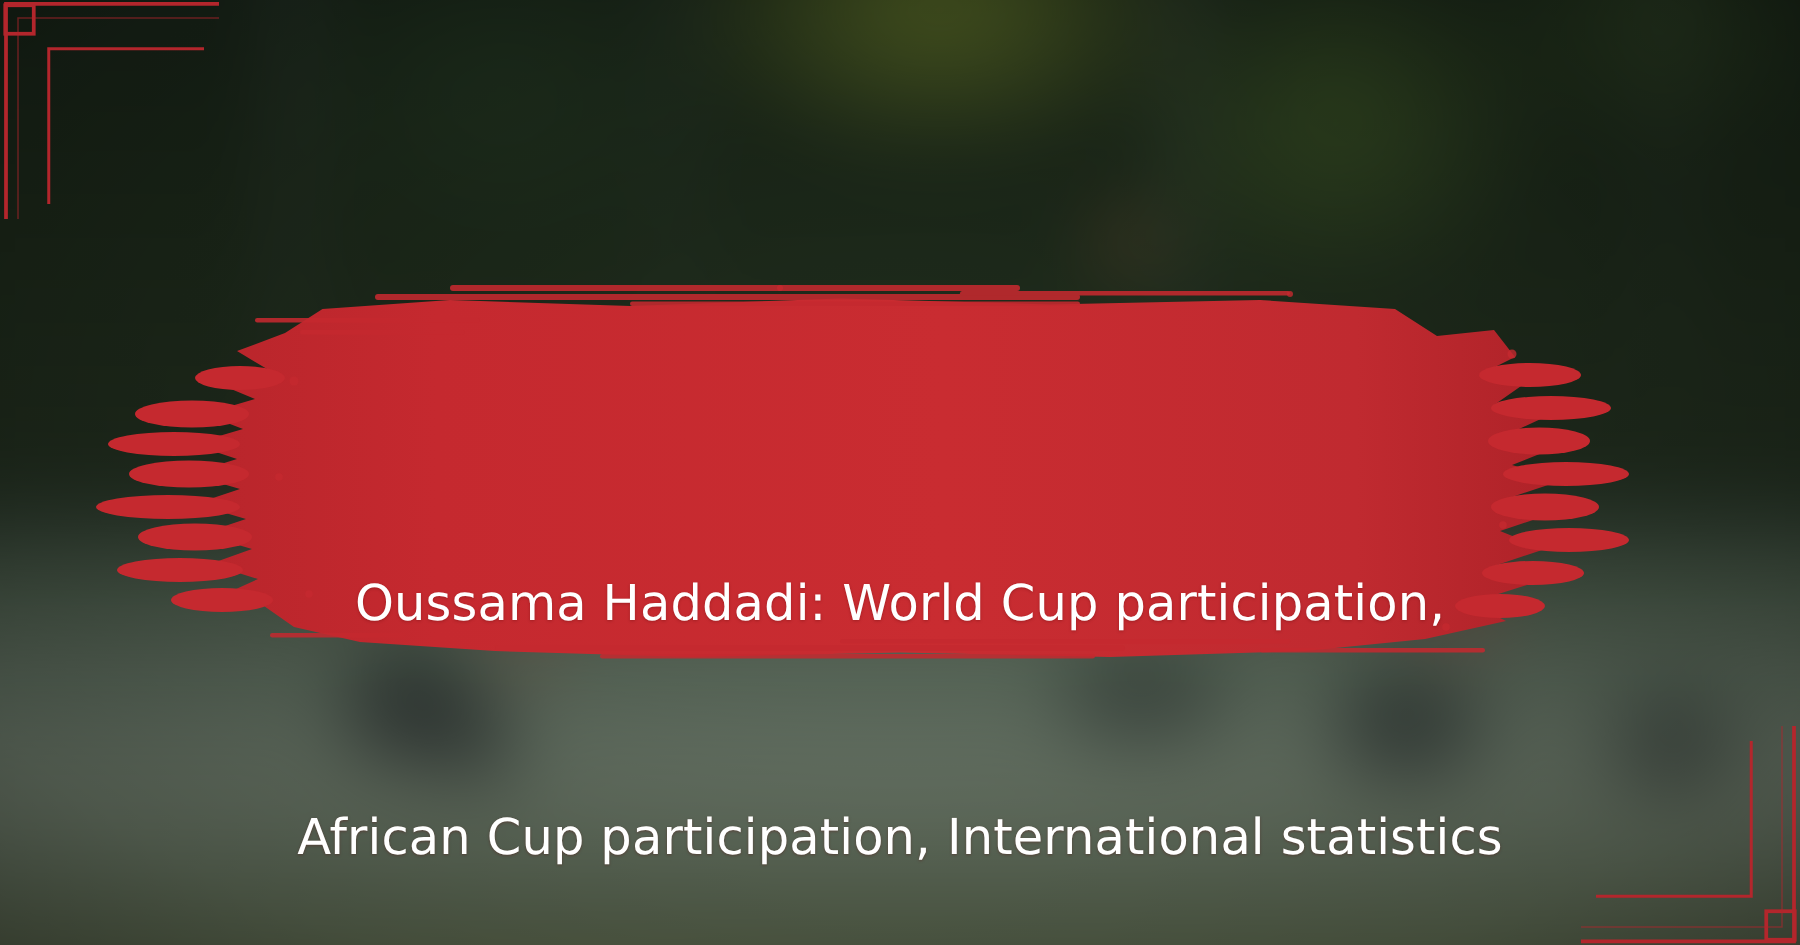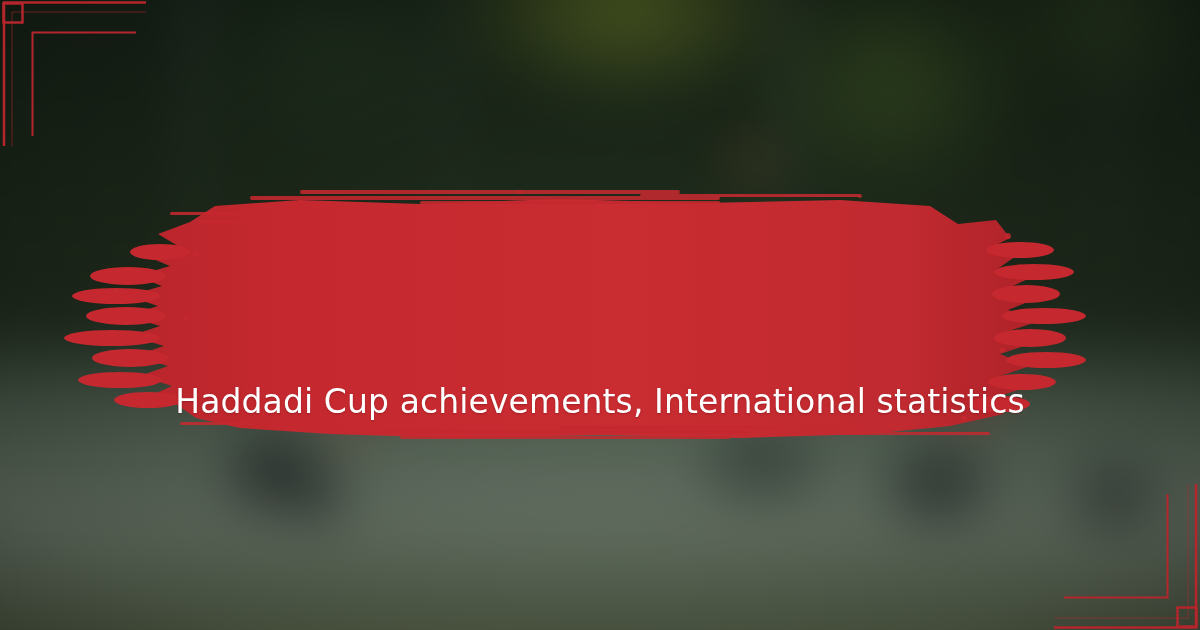--- a/index.html
+++ b/index.html
@@ -239,21 +239,22 @@
         <circle cx="1008" cy="46" r="3"></circle>
         <circle cx="1002" cy="160" r="2.5"></circle>
         <circle cx="964" cy="228" r="2.5"></circle>
         <circle cx="860" cy="6" r="2"></circle>
         <circle cx="520" cy="2" r="2"></circle>
       </g>
     </svg>
   </div>
 
   <div class="title">
-    <div>Haddadi Cup achievements, International statistics</div>
+    <div>Oussama Haddadi: World Cup participation,</div>
+    <div>African Cup participation, International statistics</div>
   </div>
 
   <div class="corner corner-tl">
     <svg width="180" height="180" aria-hidden="true">
       <g stroke="#b3262c" fill="none">
         <rect x="3.5" y="3.5" width="19" height="19" stroke-width="2.5"></rect>
         <polyline points="146,2.5 4,2.5 4,146" stroke-width="2.5"></polyline>
         <polyline points="136,32.5 32.5,32.5 32.5,136" stroke-width="2"></polyline>
         <polyline points="146,12 12,12 12,146" stroke-width="1" opacity="0.55"></polyline>
       </g>

